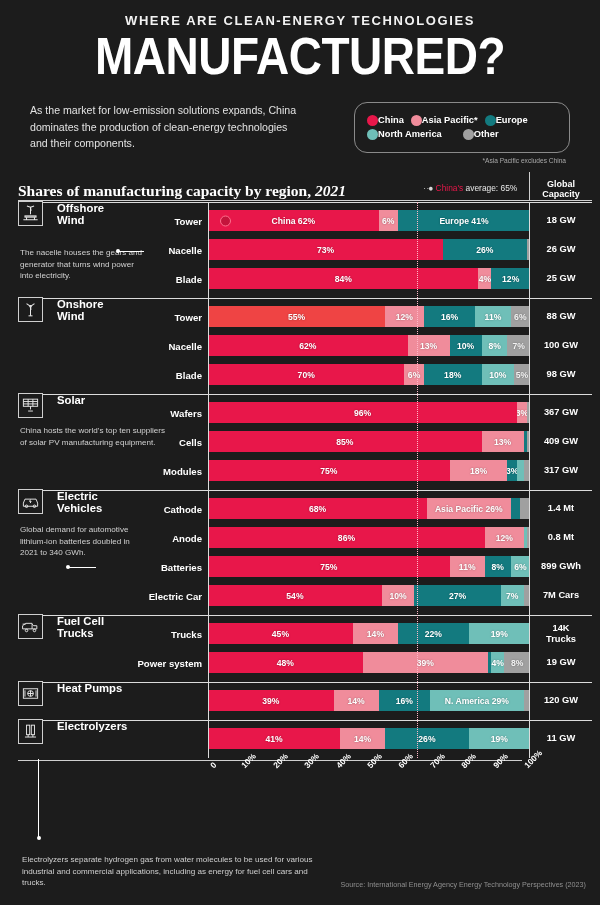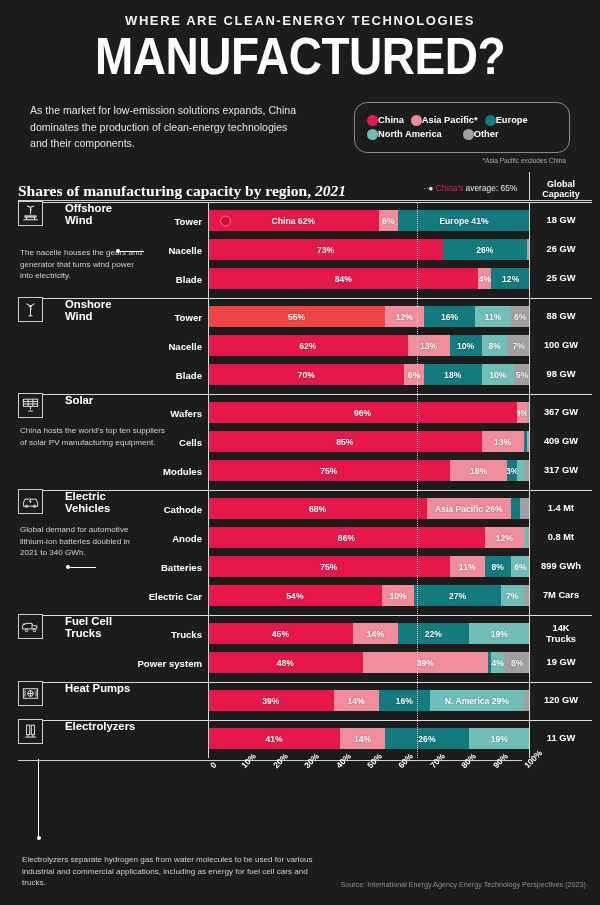--- a/index.html
+++ b/index.html
@@ -85,21 +85,21 @@
   .barcol{flex:1;height:21px;display:flex;position:relative;}
   .gccol{width:62px;flex:none;text-align:center;font-size:9.3px;font-weight:700;color:#fff;line-height:1.15;}
 
   .seg{height:100%;display:flex;align-items:center;justify-content:center;position:relative;overflow:hidden;}
   .seg span{font-size:8.6px;font-weight:700;color:#ffffff;white-space:nowrap;text-shadow:0 0 2px rgba(0,0,0,.35);}
   .seg.other span{color:#f2f2f2;}
   .seg.ap span{color:#fdfdfd;}
 
   
   .cat{
-    position:absolute;left:0px;top:-2px;display:flex;align-items:flex-start;gap:22px;
+    position:absolute;left:0px;top:-2px;display:flex;align-items:flex-start;gap:14px;
   }
   .caticon{
     width:25px;height:25px;border:1.2px solid #cfcfcf;box-sizing:border-box;
     display:flex;align-items:center;justify-content:center;flex:none;background:#1c1c1c;
   }
   .catname{font-size:11.3px;font-weight:700;line-height:1.08;color:#ffffff;white-space:pre-line;padding-top:1px;}
 
   .annot{
     position:absolute;left:2px;font-size:8.1px;line-height:1.42;color:#d2d2d2;width:150px;
   }

